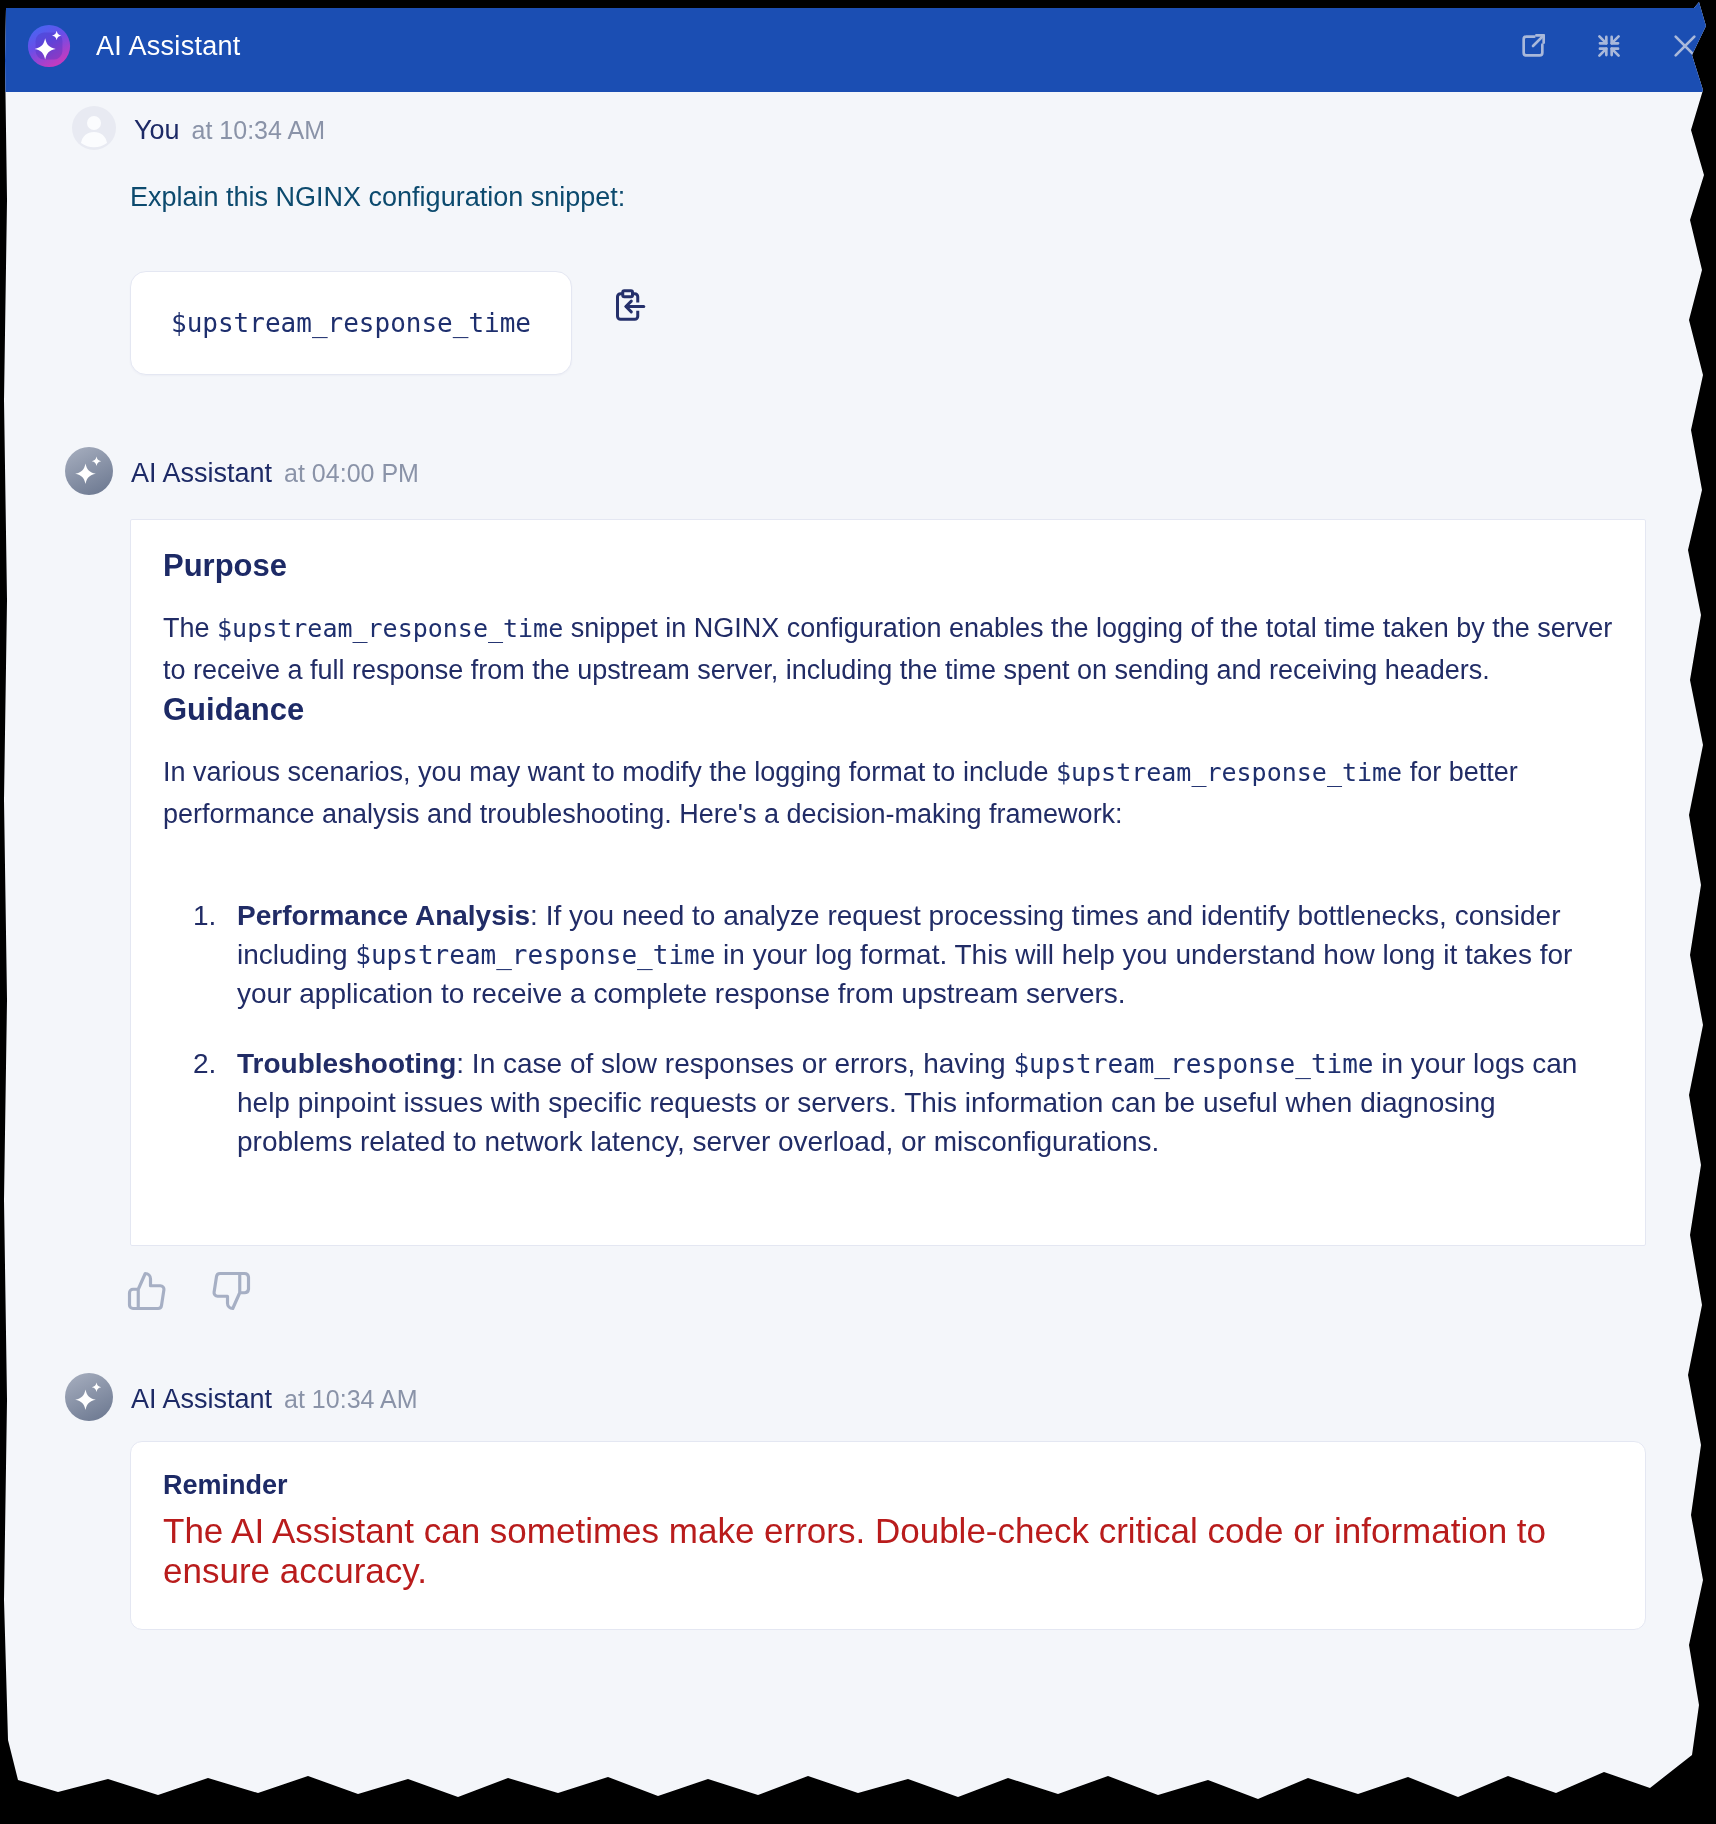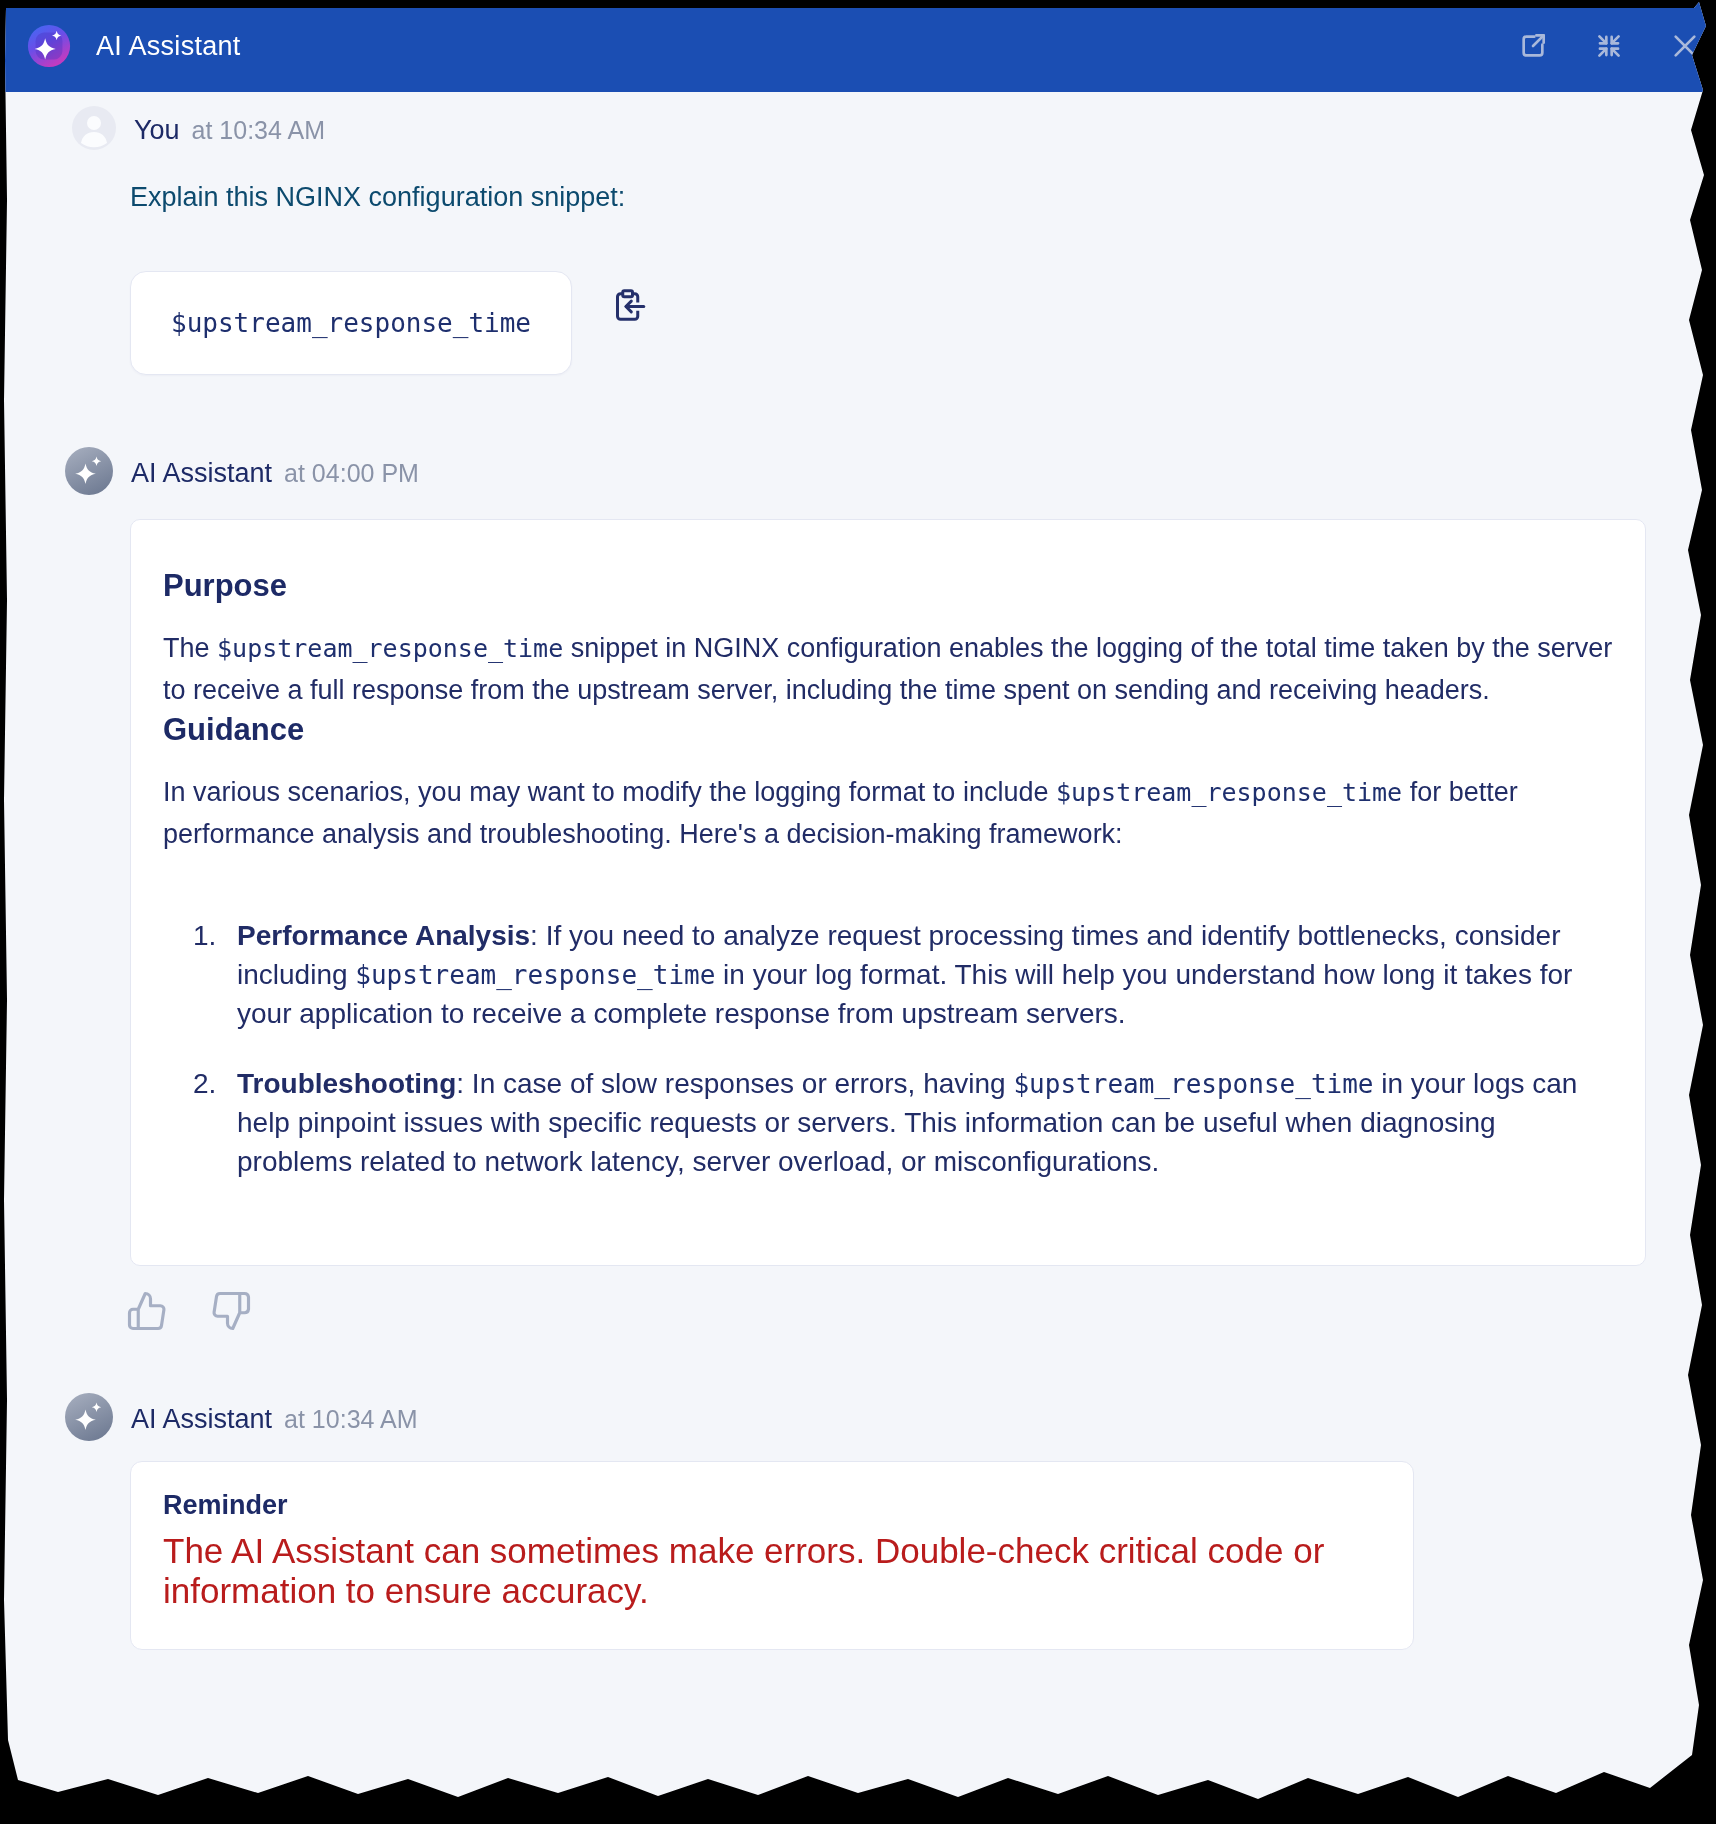--- a/index.html
+++ b/index.html
@@ -67,43 +67,43 @@
     font-family:"DejaVu Sans Mono", monospace;
     color:#1E2F6E; font-size:26px;
   }
   .icon-btn { background:none; border:none; padding:0; cursor:pointer; color:#25306B; }
   .clipboard-btn { margin-top:16px; }
   .clipboard-btn svg { width:36px; height:36px; }
 
   .ai-section { margin-top:72px; }
   .card {
     margin:20px 0 0 130px; width:1516px; box-sizing:border-box;
-    background:#FFFFFF; border:1.5px solid #E4E7F2; border-radius:10px;
-    padding:48px 32px 84px;
+    background:#FFFFFF; border:1.5px solid #E4E7F2; border-radius:2px;
+    padding:28px 32px 84px;
   }
   .card h2 { font-size:31px; margin:0; color:#1D2A66; }
   .card h2.guidance { }
   .card p { font-size:27px; line-height:1.55; margin:24px 0 0; color:#212C66; }
   .card .inline-code { font-size:25px; }
 
   .list { margin:62px 0 0 30px; padding:0; list-style:none; }
   .list li { display:flex; font-size:28px; line-height:1.38; color:#212C66; }
   .list li + li { margin-top:32px; }
   .list .num { width:44px; flex:none; }
   .list .li-body { flex:1; }
   .list .lead { font-weight:bold; }
   .list .inline-code { font-size:26px; }
 
   .feedback { margin:24px 0 0 126px; display:flex; gap:42px; }
   .fb-btn { background:none; border:none; padding:0; cursor:pointer; color:#A6AFC4; }
   .fb-btn svg { width:42px; height:42px; }
 
   .reminder-section { margin-top:58px; }
   .reminder-card {
-    margin:16px 0 0 130px; width:1284px; box-sizing:border-box;
+    margin:16px 0 0 130px; width:1516px; box-sizing:border-box;
     background:#FFFFFF; border:1.5px solid #E4E7F2; border-radius:12px;
     padding:28px 32px 38px;
   }
   .reminder-card h3 { font-size:27px; margin:0; color:#1D2A66; }
   .reminder-card p { font-size:35px; margin:10px 0 0; color:#b91c1c; }
 </style>
 </head>
 <body>
 
 <div class="app">

